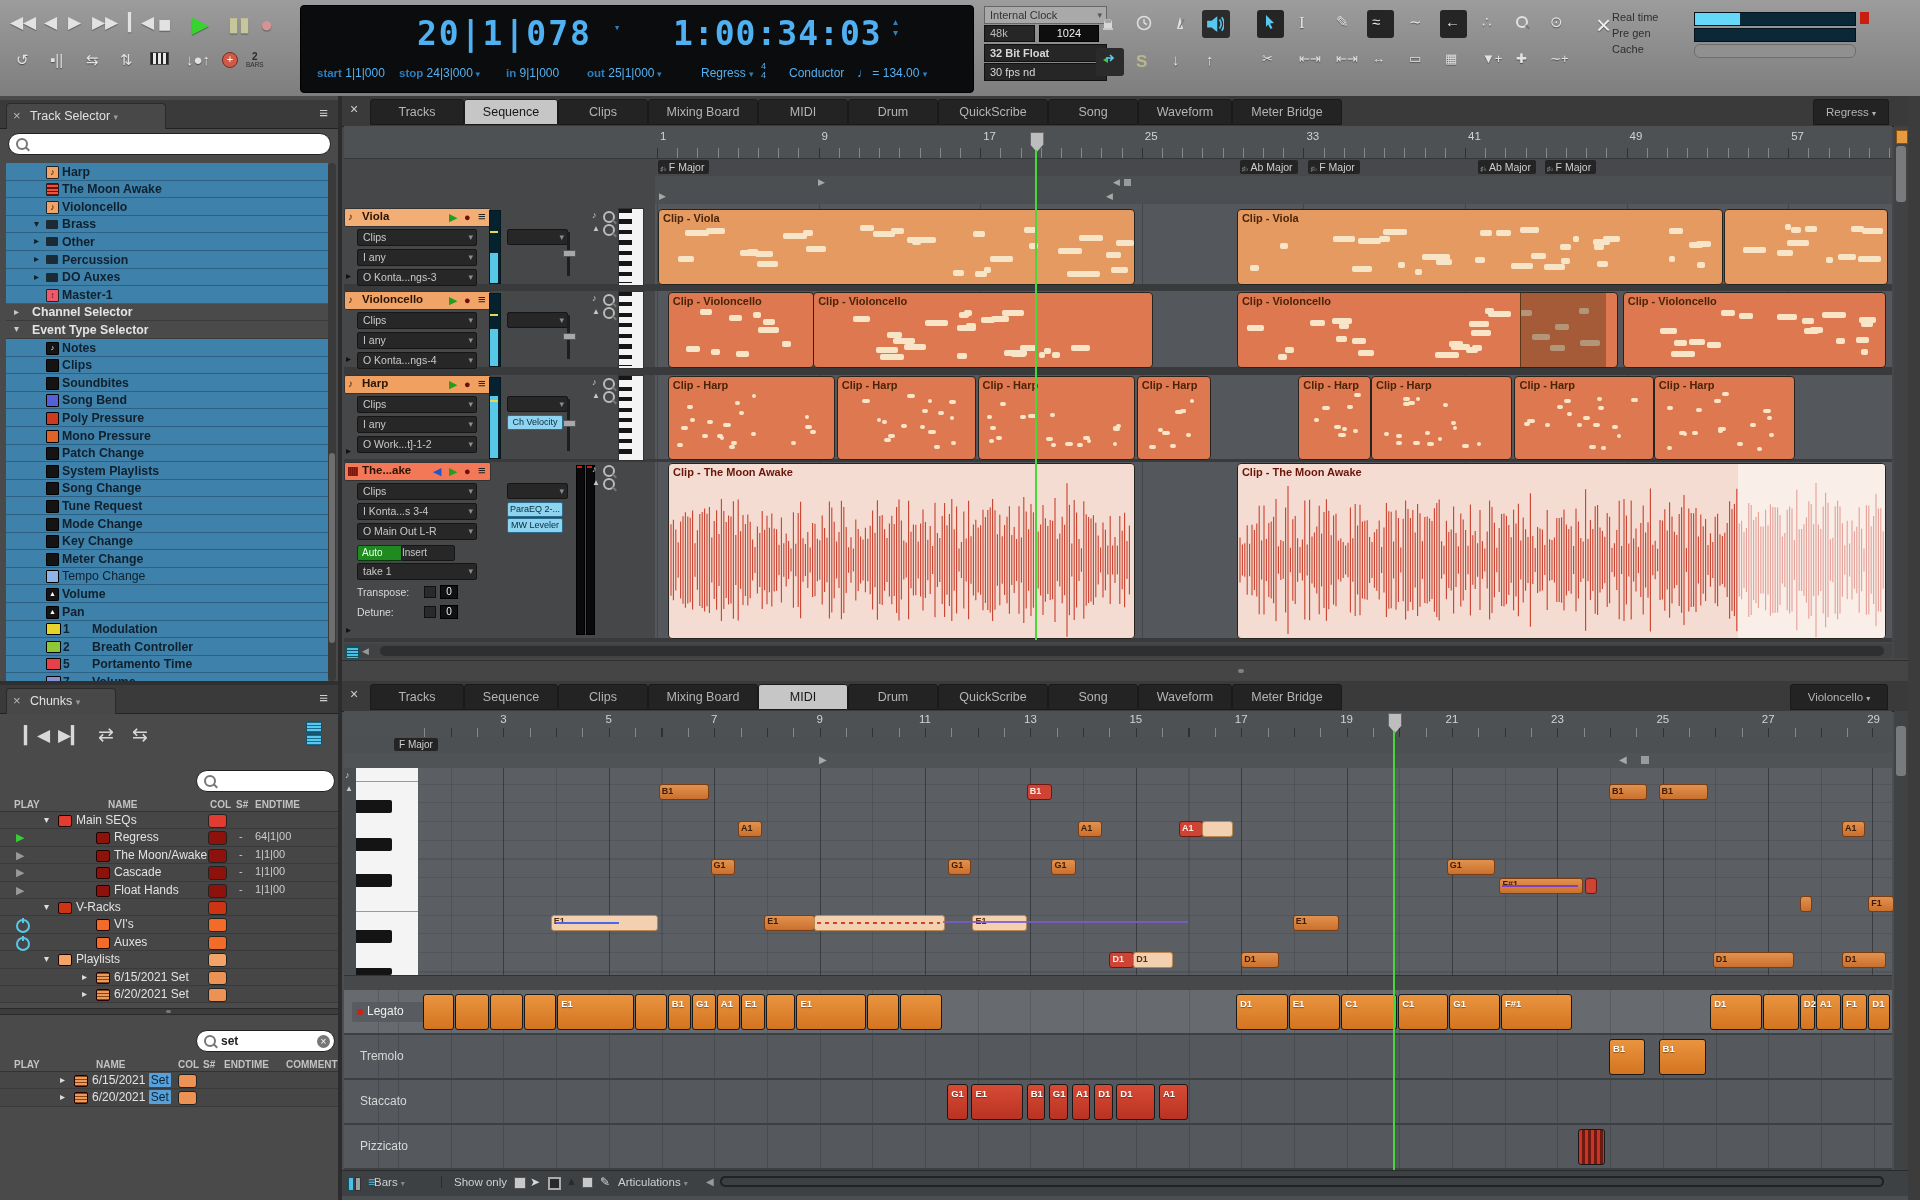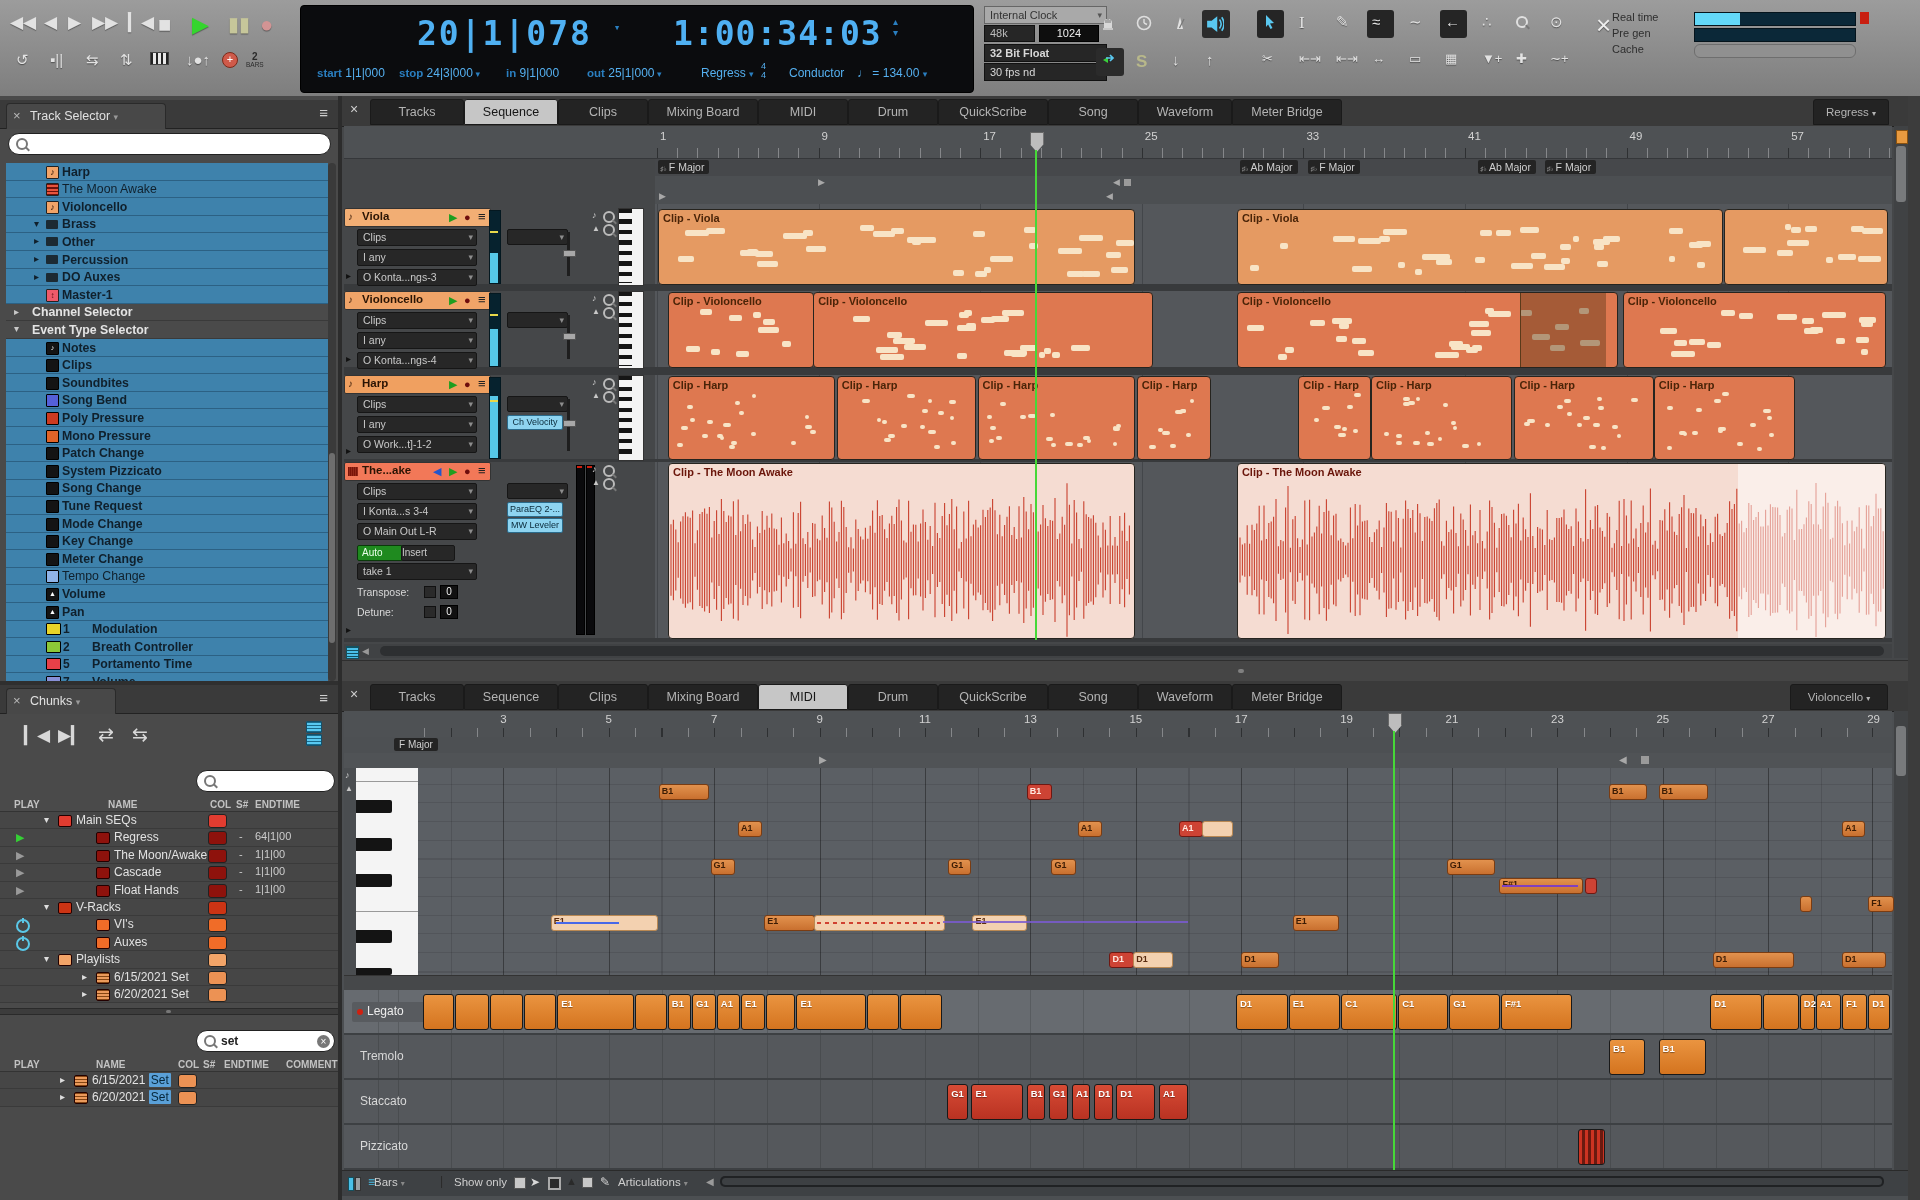--- a/index.html
+++ b/index.html
@@ -100,21 +100,21 @@
   <div class="a srch" style="left:8px;top:133px;width:314px;height:20px">
     <span class="mag"></span>
   </div>
   <div id="ts-list" class="a" style="left:6px;top:163px;width:322px;height:518px;overflow:hidden">
       <div class="a" style="left: 0px; top: 0px; width: 322px; height: 16.6px; background: rgb(62, 130, 172); border-bottom: 1px solid rgb(44, 97, 132);">
         <div class="a" style="left: 40px; top: 2.5px; width: 11px; height: 11px; background: rgb(242, 164, 104); border: 1px solid rgb(34, 34, 34); border-radius: 1px; text-align: center; color: rgb(48, 21, 5); font-size: 9px; line-height: 11px;">♪</div>
         <div class="a" style="left: 56px; top: 1.5px; width: 255px; color: rgb(16, 32, 44); font-size: 12.3px; font-weight: bold; white-space: nowrap; overflow: hidden;">Harp</div>
       </div>
       <div class="a" style="left: 0px; top: 17.6px; width: 322px; height: 16.6px; background: rgb(62, 130, 172); border-bottom: 1px solid rgb(44, 97, 132);">
         <div class="a" style="left: 40px; top: 2.5px; width: 11px; height: 11px; background: repeating-linear-gradient(rgba(80, 0, 0, 0.8) 0px, rgba(80, 0, 0, 0.8) 1.5px, transparent 1.5px, transparent 3.5px) rgb(232, 84, 60); border: 1px solid rgb(34, 34, 34); border-radius: 1px; text-align: center;"></div>
-        <div class="a" style="left: 56px; top: 1.5px; width: 255px; color: rgb(16, 32, 44); font-size: 12.3px; font-weight: normal; white-space: nowrap; overflow: hidden;">The Moon Awake</div>
+        <div class="a" style="left: 56px; top: 1.5px; width: 255px; color: rgb(16, 32, 44); font-size: 12.3px; font-weight: bold; white-space: nowrap; overflow: hidden;">The Moon Awake</div>
       </div>
       <div class="a" style="left: 0px; top: 35.2px; width: 322px; height: 16.6px; background: rgb(62, 130, 172); border-bottom: 1px solid rgb(44, 97, 132);">
         <div class="a" style="left: 40px; top: 2.5px; width: 11px; height: 11px; background: rgb(242, 164, 104); border: 1px solid rgb(34, 34, 34); border-radius: 1px; text-align: center; color: rgb(48, 21, 5); font-size: 9px; line-height: 11px;">♪</div>
         <div class="a" style="left: 56px; top: 1.5px; width: 255px; color: rgb(16, 32, 44); font-size: 12.3px; font-weight: bold; white-space: nowrap; overflow: hidden;">Violoncello</div>
       </div>
       <div class="a" style="left: 0px; top: 52.8px; width: 322px; height: 16.6px; background: rgb(62, 130, 172); border-bottom: 1px solid rgb(44, 97, 132);">
         <div class="a" style="left: 28px; top: 2px; color: rgb(16, 32, 44); font-size: 10px;">▾</div>
         <div class="a" style="left: 40px; top: 4px; width: 12px; height: 9px; background: rgb(28, 42, 51); border-radius: 1px;"></div>
         <div class="a" style="left: 56px; top: 1.5px; width: 255px; color: rgb(16, 32, 44); font-size: 12.3px; font-weight: bold; white-space: nowrap; overflow: hidden;">Brass</div>
       </div>
@@ -168,21 +168,21 @@
       <div class="a" style="left: 0px; top: 264px; width: 322px; height: 16.6px; background: rgb(62, 130, 172); border-bottom: 1px solid rgb(44, 97, 132);">
         <div class="a" style="left: 40px; top: 2.5px; width: 11px; height: 11px; background: rgb(224, 100, 40); border: 1px solid rgb(0, 0, 0); border-radius: 1px; text-align: center;"></div>
         <div class="a" style="left: 56px; top: 1.5px; color: rgb(16, 32, 44); font-size: 12.3px; font-weight: bold;">Mono Pressure</div>
       </div>
       <div class="a" style="left: 0px; top: 281.6px; width: 322px; height: 16.6px; background: rgb(62, 130, 172); border-bottom: 1px solid rgb(44, 97, 132);">
         <div class="a" style="left: 40px; top: 2.5px; width: 11px; height: 11px; background: rgb(20, 20, 20); border: 1px solid rgb(0, 0, 0); border-radius: 1px; text-align: center;"></div>
         <div class="a" style="left: 56px; top: 1.5px; color: rgb(16, 32, 44); font-size: 12.3px; font-weight: bold;">Patch Change</div>
       </div>
       <div class="a" style="left: 0px; top: 299.2px; width: 322px; height: 16.6px; background: rgb(62, 130, 172); border-bottom: 1px solid rgb(44, 97, 132);">
         <div class="a" style="left: 40px; top: 2.5px; width: 11px; height: 11px; background: rgb(20, 20, 20); border: 1px solid rgb(0, 0, 0); border-radius: 1px; text-align: center;"></div>
-        <div class="a" style="left: 56px; top: 1.5px; color: rgb(16, 32, 44); font-size: 12.3px; font-weight: bold;">System Pizzicato</div>
+        <div class="a" style="left: 56px; top: 1.5px; color: rgb(16, 32, 44); font-size: 12.3px; font-weight: bold;">System Playlists</div>
       </div>
       <div class="a" style="left: 0px; top: 316.8px; width: 322px; height: 16.6px; background: rgb(62, 130, 172); border-bottom: 1px solid rgb(44, 97, 132);">
         <div class="a" style="left: 40px; top: 2.5px; width: 11px; height: 11px; background: rgb(20, 20, 20); border: 1px solid rgb(0, 0, 0); border-radius: 1px; text-align: center;"></div>
         <div class="a" style="left: 56px; top: 1.5px; color: rgb(16, 32, 44); font-size: 12.3px; font-weight: bold;">Song Change</div>
       </div>
       <div class="a" style="left: 0px; top: 334.4px; width: 322px; height: 16.6px; background: rgb(62, 130, 172); border-bottom: 1px solid rgb(44, 97, 132);">
         <div class="a" style="left: 40px; top: 2.5px; width: 11px; height: 11px; background: rgb(20, 20, 20); border: 1px solid rgb(0, 0, 0); border-radius: 1px; text-align: center;"></div>
         <div class="a" style="left: 56px; top: 1.5px; color: rgb(16, 32, 44); font-size: 12.3px; font-weight: bold;">Tune Request</div>
       </div>
       <div class="a" style="left: 0px; top: 352px; width: 322px; height: 16.6px; background: rgb(62, 130, 172); border-bottom: 1px solid rgb(44, 97, 132);">

